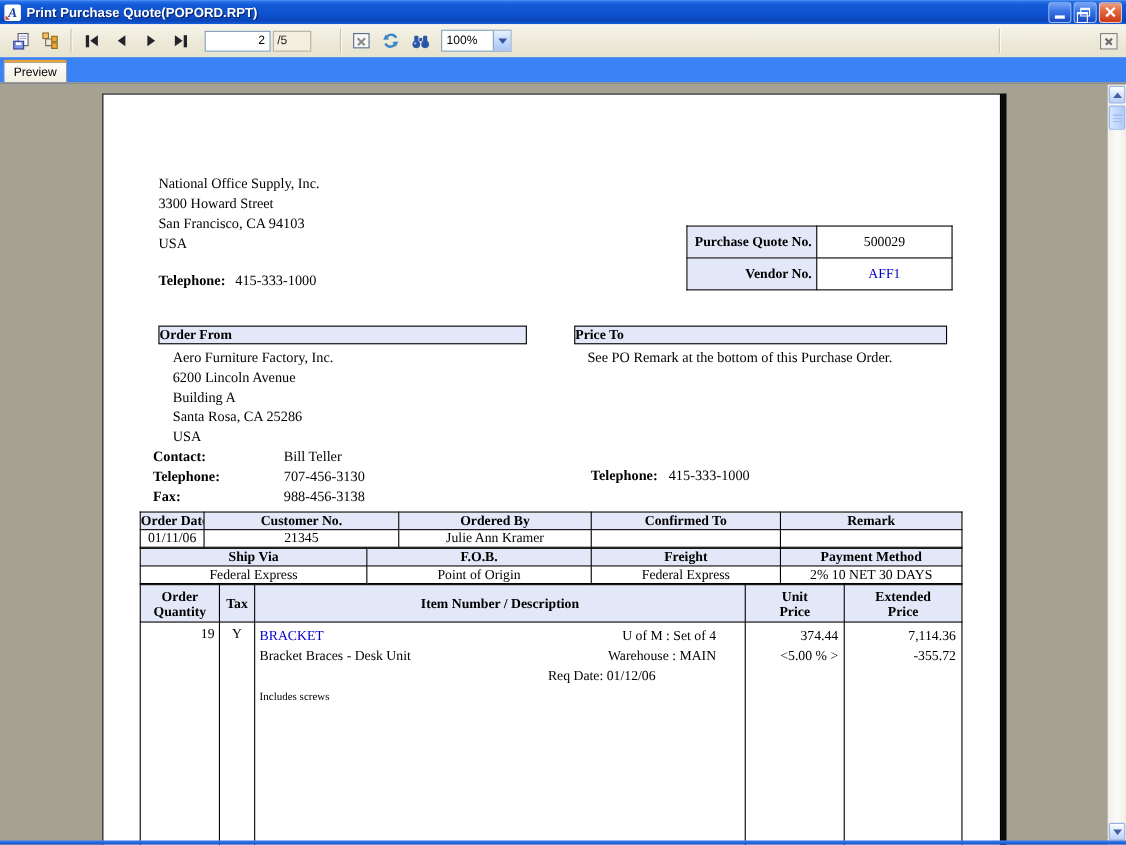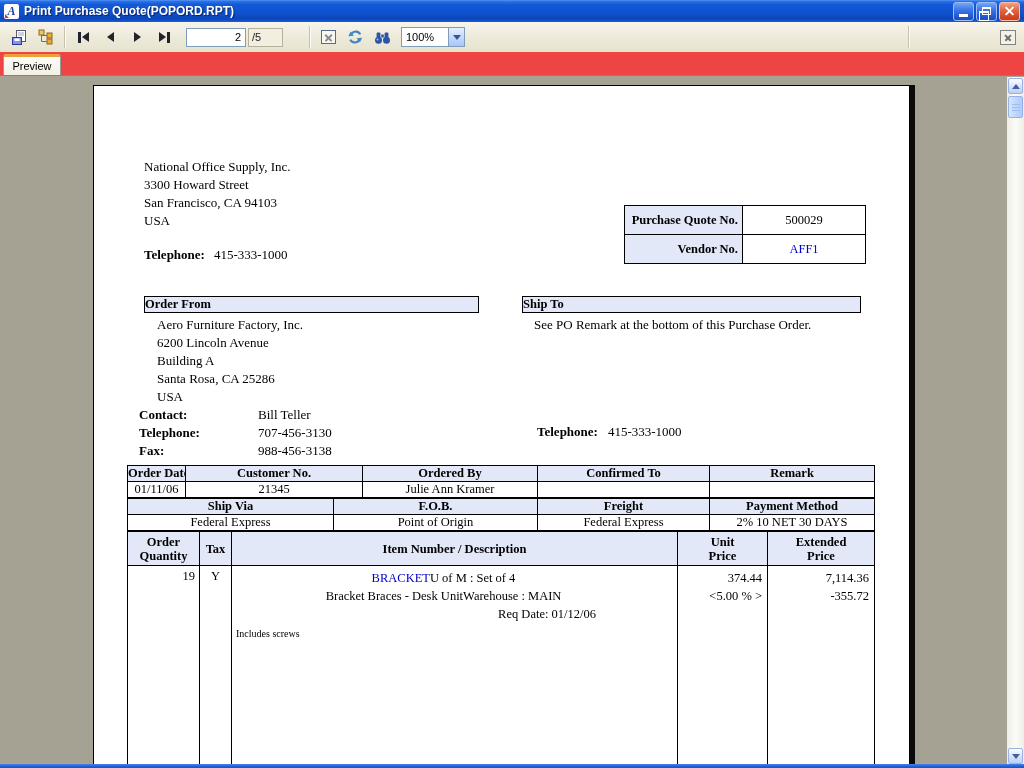--- a/index.html
+++ b/index.html
@@ -54,21 +54,21 @@
   .zoom-combo .zval { font-size:11px; padding-left:4px; flex:1; }
   .combo-btn { width:16px; height:18px; background:linear-gradient(180deg,#E7F0FE 0%,#C5D9FB 50%,#A9C6F7 100%);
     border-left:1px solid #7F9DB9; display:flex; align-items:center; justify-content:center; }
   .chev { width:0; height:0; border-left:4px solid transparent; border-right:4px solid transparent; border-top:5px solid #33549E; }
   .rsep { margin-left:auto; }
   .close-preview { width:16px; height:15px; border:1px solid #828282; background:#F4F2E8; position:relative; margin-left:86px; margin-right:8px; }
   .close-preview::before,.close-preview::after { content:""; position:absolute; left:3px; top:6px; width:8px; height:1.6px; background:#6E6E6E; }
   .close-preview::before { transform:rotate(45deg); } .close-preview::after { transform:rotate(-45deg); }
 
   
-  .tabrow { position:absolute; left:0; top:52px; width:1024px; height:23px; background:#ef4444;text-align:right; }
+  .tabrow { position:absolute; left:0; top:52px; width:1024px; height:23px; background:#3b82f6;text-align:right; }
   .tab { position:absolute; left:3px; top:2px; width:58px; height:21px;
     background:linear-gradient(180deg,#FDFCF8 0%,#F3F0E3 100%);
     border:1px solid #919B9C; border-bottom:none; border-top:3px solid #E8A33D;
     border-radius:3px 3px 0 0; font-size:11px; display:flex; align-items:center; justify-content:center; }
 
   
   .preview { position:absolute; left:0; top:75px; width:1024px; height:693px;
     background:#A5A293; border-top:1px solid #848284; }
   .page { position:absolute; left:93px; top:9px; width:817px; height:690px;
     background:#fff; border:1px solid #000; font-family:"Liberation Serif",serif; font-size:13px; color:#000; }
@@ -103,21 +103,21 @@
   .t-b { left:33px; top:412px; width:747px; }
   .t-a td,.t-b td { height:16px; text-align:center; }
   tr.hdr td { background:#E3E8F8; font-weight:bold; }
   tr.val td { background:#fff; }
   .t-items { left:33px; top:445px; width:747px; }
   .t-items tr.hdr td { height:34px; text-align:center; vertical-align:middle; line-height:14px; }
   .t-items tr.body td { height:209px; vertical-align:top; border-bottom:none; background:#fff; padding-top:3px; }
   td.c-qty { text-align:right; padding-right:4px; }
   td.c-tax { text-align:center; }
   td.c-desc { padding-left:4px; }
-  .dline { display:flex; justify-content:center; line-height:18px; }
+  .dline { display:flex; justify-content:space-between; line-height:18px; }
   .dline .dright { padding-right:26px; }
   .dline3 { text-align:right; padding-right:81px; line-height:18px; }
   .comment { font-size:10px; margin-top:4px; line-height:13px; }
   td.c-money { text-align:right; padding-right:5px; line-height:18px; }
 
   
   .vscroll { position:absolute; right:0; top:1px; width:17px; height:692px;
     background:linear-gradient(90deg,#EFEEE6 0%,#FBFBF8 50%,#EFEEE6 100%); }
   .sbtn { position:absolute; left:1px; width:15px; height:16px; border:1px solid #98B2E4; border-radius:2px;
     background:linear-gradient(180deg,#FDFEFF 0%,#D6E3FB 55%,#BCD0F8 100%);
@@ -257,21 +257,21 @@
         <td class="qv">500029</td>
       </tr>
       <tr>
         <td class="ql">Vendor No.</td>
         <td class="qv blue">AFF1</td>
       </tr>
     </tbody>
       </table>
 
     <div class="abs section-bar of-bar">Order From</div>
-    <div class="abs section-bar st-bar">Ship To</div>
+    <div class="abs section-bar st-bar">Price To</div>
 
     <div class="abs of-addr">
       <div>Aero Furniture Factory, Inc.</div>
       <div>6200 Lincoln Avenue</div>
       <div>Building A</div>
       <div>Santa Rosa, CA 25286</div>
       <div>USA</div>
     </div>
 
     <div class="abs contacts">

